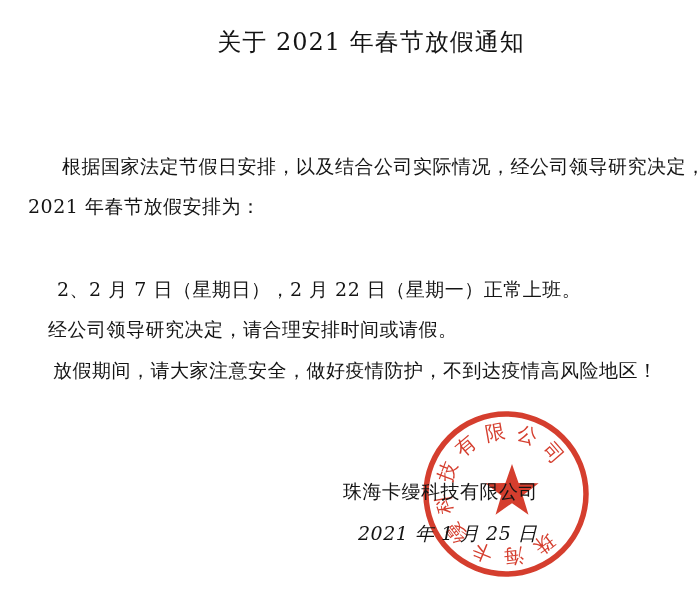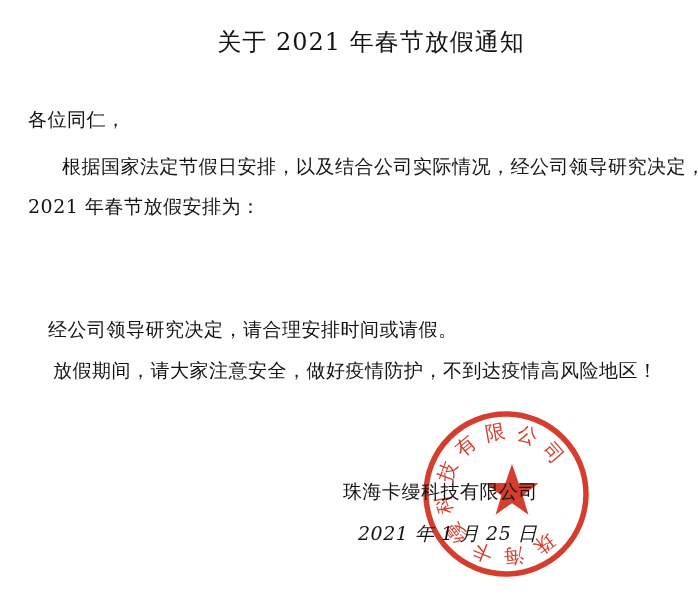--- a/index.html
+++ b/index.html
@@ -78,23 +78,23 @@
         <text text-anchor="middle" dominant-baseline="central" transform="translate(53.5,45.7) rotate(320)">有</text>
         <text text-anchor="middle" dominant-baseline="central" transform="translate(83.1,32.0) rotate(350)">限</text>
         <text text-anchor="middle" dominant-baseline="central" transform="translate(115.5,34.8) rotate(20)">公</text>
         <text text-anchor="middle" dominant-baseline="central" transform="translate(141.5,52.7) rotate(49)">司</text>
       </g>
     </svg>
   </div>
 
   <h1 class="title">关于 2021 年春节放假通知</h1>
 
-  <p class="line salutation">各位同仁，</p>
 
   <p class="line l1">根据国家法定节假日安排，以及结合公司实际情况，经公司领导研究决定，</p>
   <p class="line l2">2021 年春节放假安排为：</p>
+  <p class="line l4">2、2 月 7 日（星期日），2 月 22 日（星期一）正常上班。</p>
   <p class="line l5">经公司领导研究决定，请合理安排时间或请假。</p>
   <p class="line l6">放假期间，请大家注意安全，做好疫情防护，不到达疫情高风险地区！</p>
 
   <p class="line sig-company">珠海卡缦科技有限公司</p>
   <p class="line sig-date">2021 年 1 月 25 日</p>
 
 </div>
 
 </body></html>

